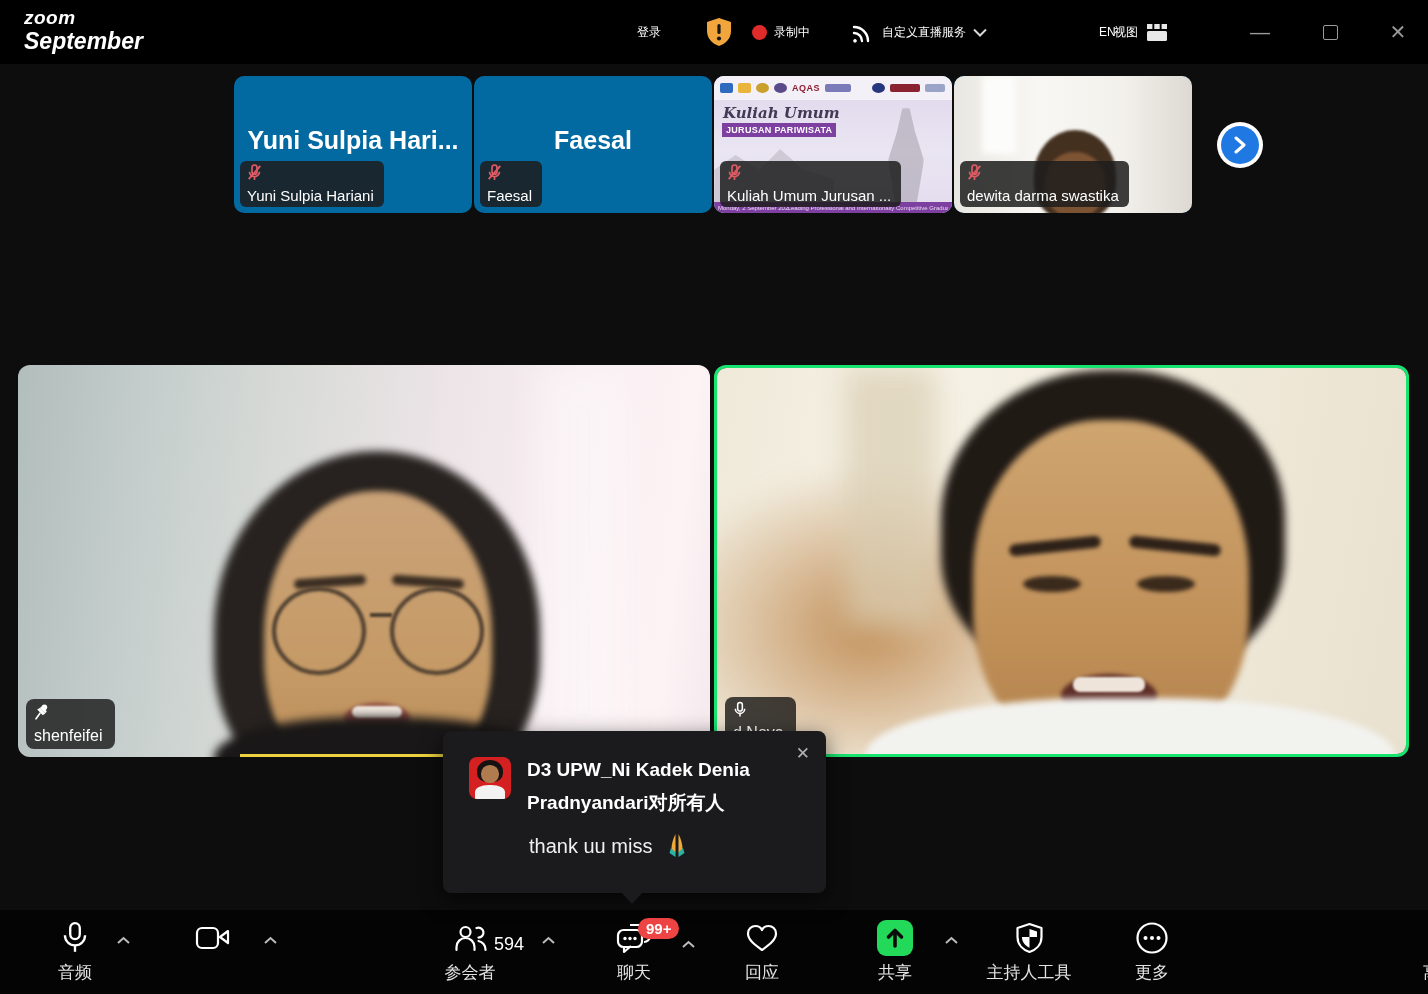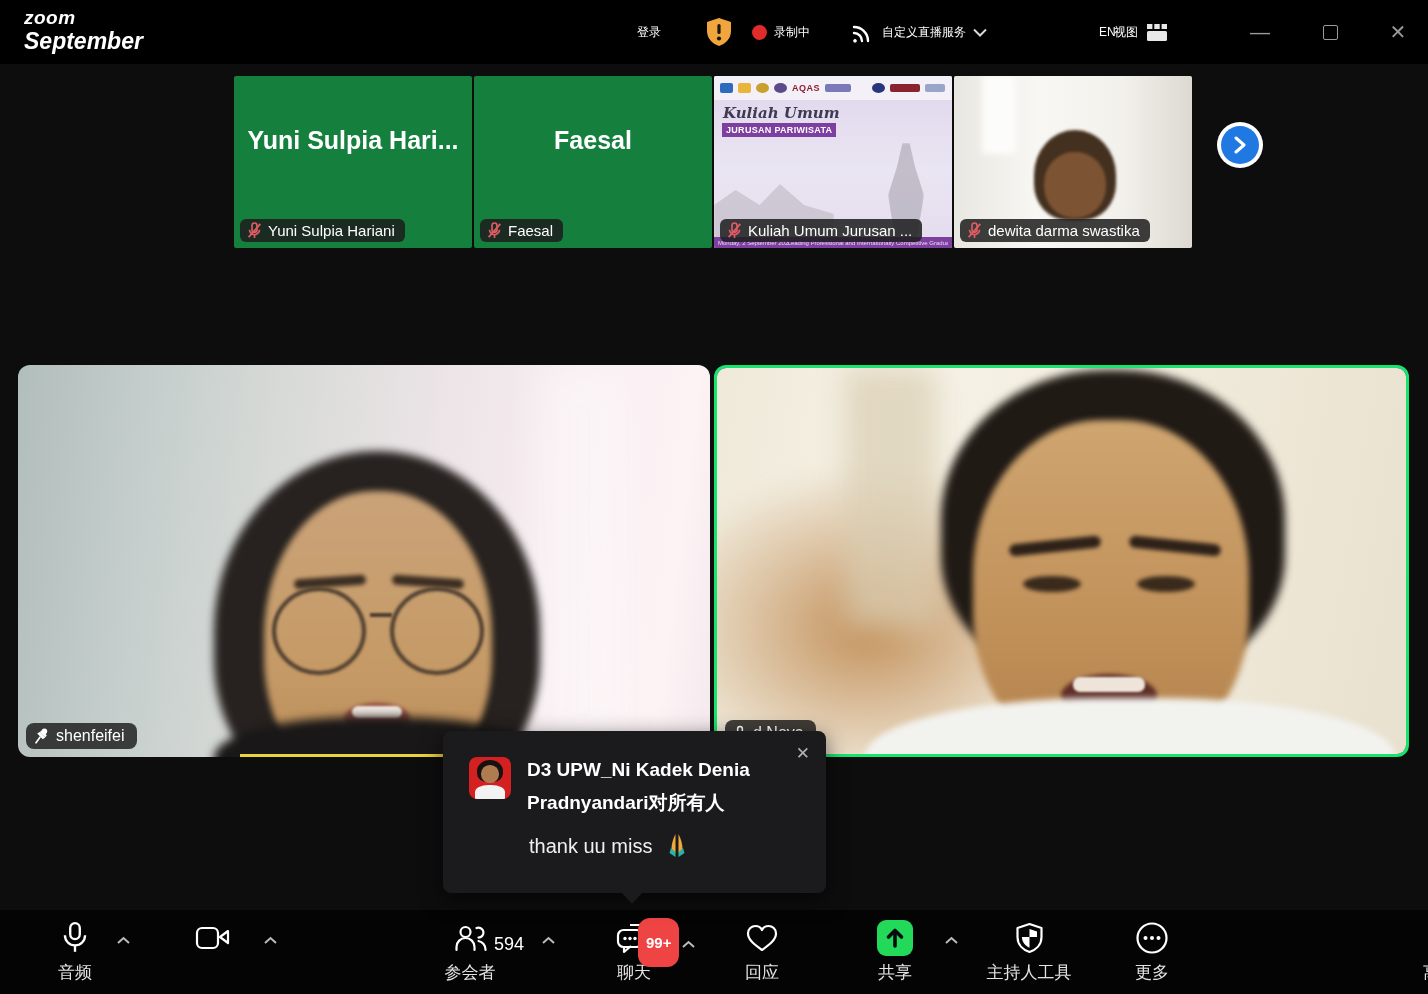--- a/index.html
+++ b/index.html
@@ -20,23 +20,23 @@
   .tb-en { left:1059px;margin-left:40px; }
   .tb-view { left:1114px;gap:8px; }
   .win-btn { position:absolute; top:0; width:46px; height:64px; display:flex; align-items:center; justify-content:center; color:#9a9a9a; font-size:20px; cursor:pointer; }
   .win-min { left:1237px; }
   .win-max { left:1307px; }
   .win-close { left:1375px; }
   .max-box { width:15px; height:15px; border:1.5px solid #9a9a9a; border-radius:2px; }
 
   
   .filmstrip { position:absolute; top:76px; left:234px; width:960px; height:137px; z-index:20; }
-  .fs-tile { position:absolute; top:0; width:238px; height:172px; background:#15803d; border-radius:2px; overflow:hidden; cursor:pointer; }
+  .fs-tile { position:absolute; top:0; width:238px; height:137px; background:#0369a1; border-radius:10px; overflow:hidden; cursor:pointer; }
   .fs-name-big { margin-top:50px; text-align:center; font-size:25px; font-weight:bold; color:#fff; white-space:nowrap; overflow:hidden; padding:0 10px; }
-  .nameplate { position:absolute; left:6px; bottom:6px; display:flex; align-items:flex-end; gap:6px; background:rgba(28,28,28,.85); border-radius:6px; padding:3px 10px 3px 7px; font-size:15px; color:#fff; max-width:95%; white-space:nowrap; }
+  .nameplate { position:absolute; left:6px; bottom:6px; display:flex; align-items:flex-start; gap:6px; background:rgba(28,28,28,.85); border-radius:6px; padding:3px 10px 3px 7px; font-size:15px; color:#fff; max-width:95%; white-space:nowrap;flex-direction:column; }
   .np-main { left:8px; bottom:8px; font-size:16px; padding:4px 12px 4px 8px; border-radius:8px; background:rgba(18,18,18,.78); }
 
   
   .poster { position:absolute; inset:0; background:linear-gradient(180deg,#ded7ec 0%,#eae5f2 55%,#e3dcee 100%); }
   .poster-logos { position:absolute; top:0; left:0; right:0; height:24px; background:#f4f0f8; display:flex; align-items:center; gap:5px; padding:0 6px; }
   .plogo { width:13px; height:10px; border-radius:2px; }
   .poster-aqas { font-size:9px; font-weight:bold; color:#8c1d2f; letter-spacing:.5px; }
   .poster-script { position:absolute; top:28px; left:9px; font-family:"DejaVu Serif","Liberation Serif",serif; font-style:italic; font-weight:bold; font-size:15px; color:#413a55; }
   .poster-sub { position:absolute; top:47px; left:8px; background:#7d3fa0; color:#fff; font-size:9px; font-weight:bold; padding:2px 4px; letter-spacing:.3px; }
   .poster-building { position:absolute; bottom:10px; left:0; width:120px; height:60px; background:#b9b4bd; clip-path:polygon(0 100%,0 45%,18% 20%,38% 45%,55% 10%,75% 45%,100% 60%,100% 100%); opacity:.55; filter:blur(1px); }
@@ -93,21 +93,21 @@
   .chat-sender { position:absolute; top:22px; left:84px; width:290px; font-size:19px; font-weight:bold; line-height:33px; color:#fff; }
   .chat-close { position:absolute; top:10px; right:12px; font-size:17px; color:#b0b0b0; cursor:pointer; padding:2px 4px; }
   .chat-msg { position:absolute; top:100px; left:86px; display:flex; align-items:center; gap:10px; font-size:20px; color:#f0f0f0; }
 
   
   .toolbar { position:absolute; bottom:0; left:0; width:1428px; height:84px; background:#040404; z-index:40; }
   .tool { position:absolute; top:10px; display:flex; flex-direction:column; align-items:center; gap:5px; transform:translateX(-50%); cursor:pointer; }
   .tool-label { font-size:17px; color:#e3e3e3; white-space:nowrap; }
   .chev { position:absolute; cursor:pointer; }
   .count { position:absolute; left:494px; top:24px; font-size:18px; color:#fff; cursor:default; }
-  .badge { position:absolute; left:638px; top:8px; background:#ef4444; color:#fff; font-size:15px; font-weight:bold; padding:16px 8px; border-radius:12px; z-index:2; }
+  .badge { position:absolute; left:638px; top:8px; background:#ef4444; color:#fff; font-size:15px; font-weight:bold; padding:2px 8px; border-radius:12px; z-index:2; }
   .share-sq { width:36px; height:36px; background:#23d959; border-radius:9px; display:flex; align-items:center; justify-content:center; }
   .icon34 { width:36px; height:36px; display:flex; align-items:center; justify-content:center; }
 </style>
 </head>
 <body>
 
 <div class="topbar">
   <div class="logo">
     <div class="z1">zoom</div>
     <div class="z2">September</div>

